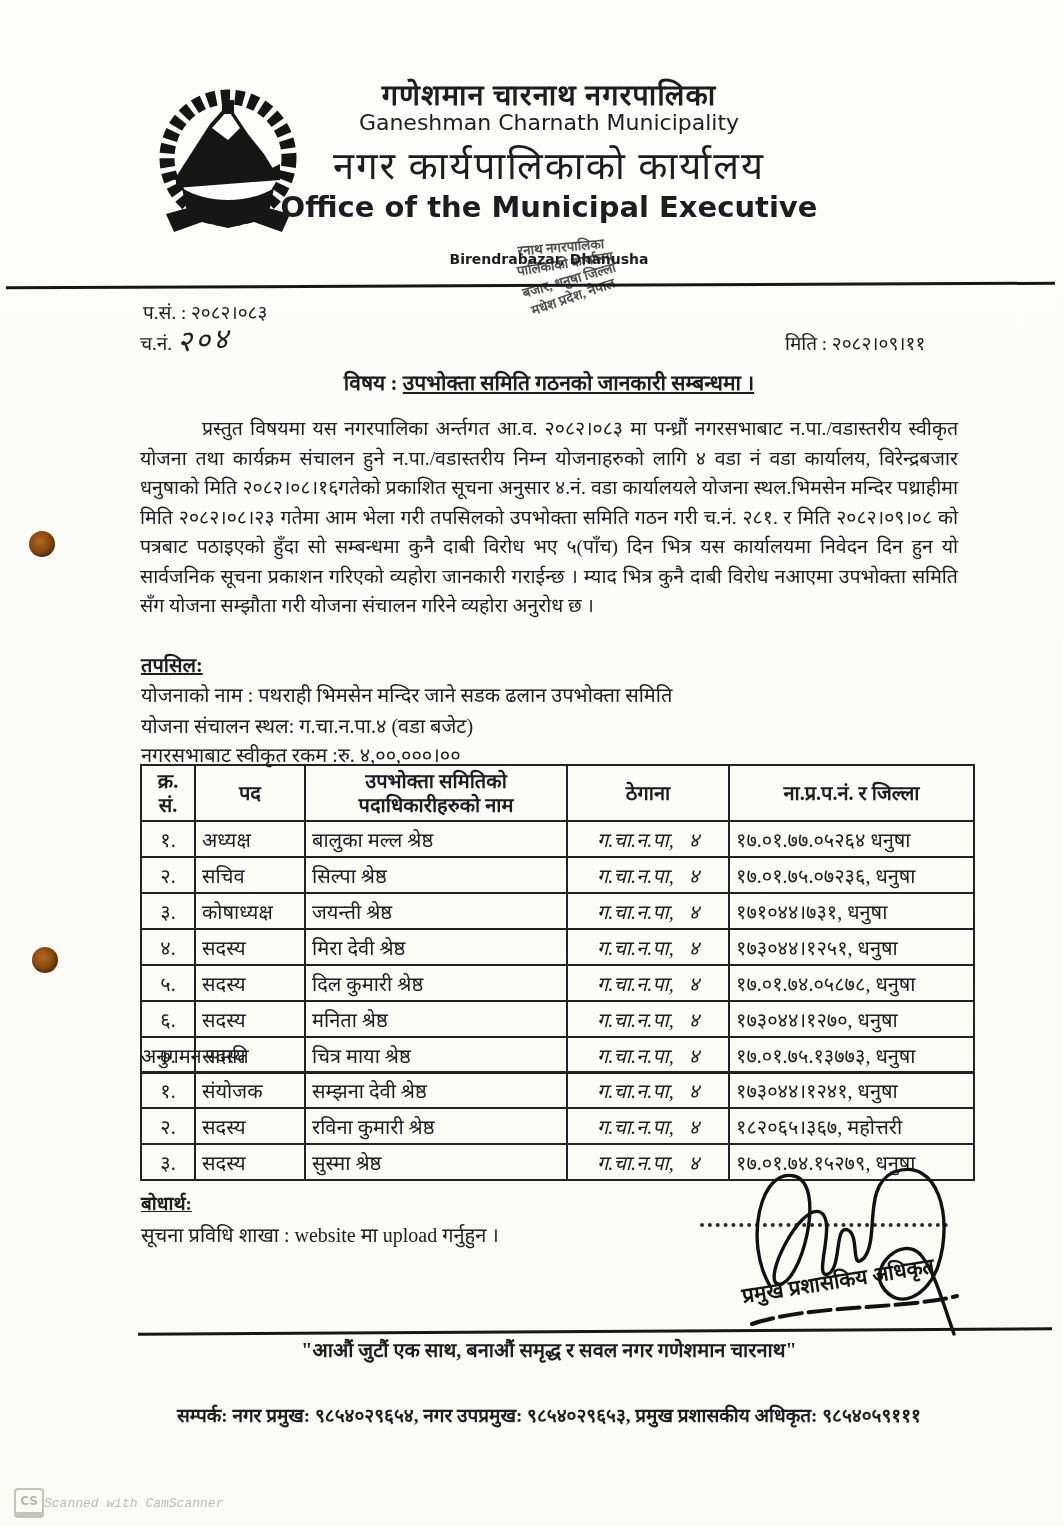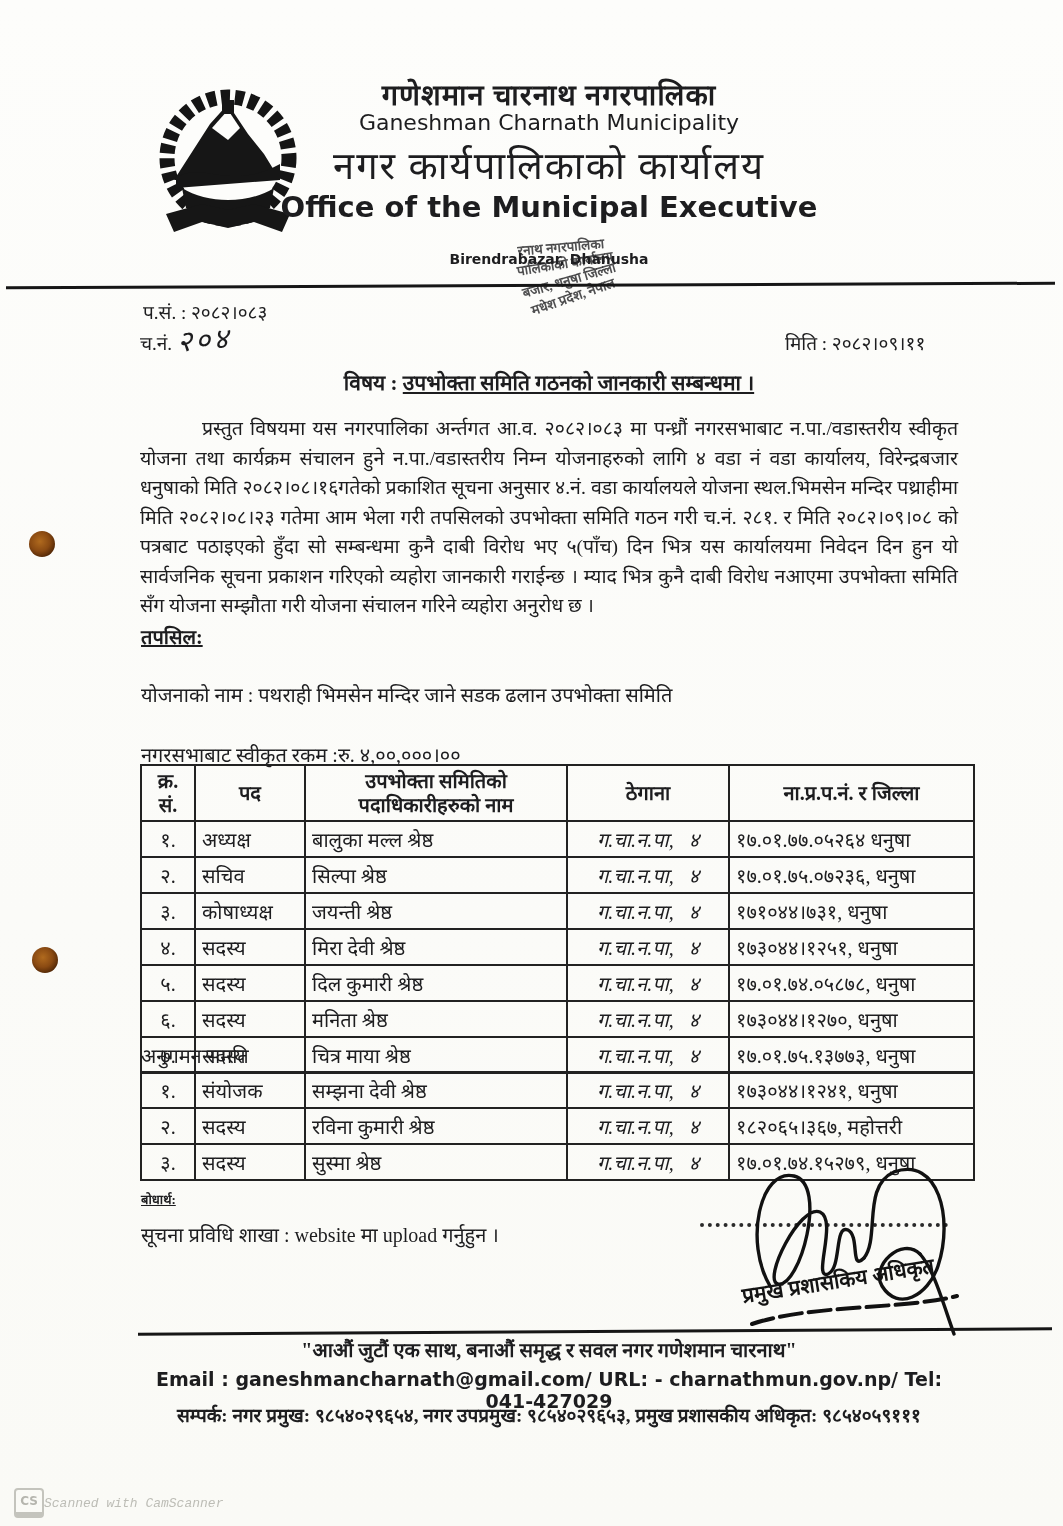--- a/index.html
+++ b/index.html
@@ -37,39 +37,39 @@
   .disp-line{left:140px;top:330px;font-size:19px;}
   .disp-val{font-size:29px;font-style:italic;letter-spacing:3px;display:inline-block;transform:rotate(-4deg);line-height:20px;}
   .date-line{left:785px;top:330px;font-size:19px;}
 
   .subject{top:368px;font-size:21px;font-weight:bold;}
   .subject .u{text-decoration:underline;}
 
   .body-par{left:140px;top:414px;width:818px;font-size:19.5px;line-height:29.5px;
     text-align:justify;text-indent:62px;}
 
-  .tap-head{left:141px;top:623px;font-size:20px;font-weight:bold;text-decoration:underline;}
+  .tap-head{left:141px;top:651px;font-size:20px;font-weight:bold;text-decoration:underline;}
   .tap-line1{left:141px;top:681px;font-size:20px;}
   .tap-line2{left:141px;top:712px;font-size:20px;}
   .tap-line3{left:141px;top:741px;font-size:20px;}
 
   table.doc{border-collapse:collapse;table-layout:fixed;width:833px;font-size:20px;}
   table.doc th,table.doc td{border:2px solid #222;padding:2px 6px;overflow:hidden;}
   table.doc th{font-weight:bold;text-align:center;line-height:24px;height:50px;}
   table.doc td{height:30px;}
   td.c0{text-align:center;}
   td.c1{text-align:left;padding-left:8px;border-radius:16px;}
   td.c2{text-align:left;padding-left:10px;}
   td.c3{text-align:center;white-space:pre;font-style:italic;}
   td.c4{text-align:left;padding-left:10px;}
   .tbl1{left:140px;top:764px;}
   .monitor-title{left:141px;top:1042px;font-size:20px;}
   .tbl2{left:140px;top:1071px;}
 
-  .bodh-head{left:141px;top:1190px;font-size:13px;font-weight:bold;text-decoration:underline;}
+  .bodh-head{left:141px;top:1190px;font-size:19px;font-weight:bold;text-decoration:underline;}
   .bodh-line{left:141px;top:1221px;font-size:20px;}
 
   .sig-dots{left:700px;top:1222px;width:248px;border-bottom:4px dotted #2a2a2a;height:1px;}
   .sig-svg{left:742px;top:1138px;}
   .sig-label{left:728px;top:1266px;width:220px;font-size:21px;font-weight:bold;
     transform:rotate(-9deg);color:#141414;text-align:center;}
 
   .motto{top:1336px;font-size:20px;font-weight:bold;}
   .email-line{top:1368px;font-size:20px;font-weight:bold;}
   .contact-line{top:1402px;font-size:19px;font-weight:bold;}
@@ -133,20 +133,21 @@
 
   <div class="abs center-col subject dev">
     <span>विषय :</span>
     <span class="u">उपभोक्ता समिति गठनको जानकारी सम्बन्धमा ।</span>
   </div>
 
   <div class="abs body-par dev">प्रस्तुत विषयमा यस नगरपालिका अर्न्तगत आ.व. २०८२।०८३ मा पन्ध्रौं नगरसभाबाट न.पा./वडास्तरीय स्वीकृत योजना तथा कार्यक्रम संचालन हुने न.पा./वडास्तरीय निम्न योजनाहरुको लागि ४ वडा नं वडा कार्यालय, विरेन्द्रबजार धनुषाको मिति २०८२।०८।१६गतेको प्रकाशित सूचना अनुसार ४.नं. वडा कार्यालयले योजना स्थल.भिमसेन मन्दिर पथ्राहीमा मिति २०८२।०८।२३ गतेमा आम भेला गरी तपसिलको उपभोक्ता समिति गठन गरी च.नं. २८१. र मिति २०८२।०९।०८ को पत्रबाट पठाइएको हुँदा सो सम्बन्धमा कुनै दाबी विरोध भए ५(पाँच) दिन भित्र यस कार्यालयमा निवेदन दिन हुन यो सार्वजनिक सूचना प्रकाशन गरिएको व्यहोरा जानकारी गराईन्छ । म्याद भित्र कुनै दाबी विरोध नआएमा उपभोक्ता समिति सँग योजना सम्झौता गरी योजना संचालन गरिने व्यहोरा अनुरोध छ ।</div>
 
   <div class="abs tap-head dev">तपसिल:</div>
   <div class="abs tap-line1 dev">योजनाको नाम : पथराही भिमसेन मन्दिर जाने सडक ढलान उपभोक्ता समिति</div>
+  <div class="abs tap-line2 dev">योजना संचालन स्थल: ग.चा.न.पा.४ (वडा बजेट)</div>
   <div class="abs tap-line3 dev">नगरसभाबाट स्वीकृत रकम :रु. ४,००,०००।००</div>
 
   <div class="abs tbl1">
     <table class="doc dev">
       <colgroup>
           <col style="width:54px">
           <col style="width:110px">
           <col style="width:262px">
           <col style="width:162px">
           <col style="width:245px">
@@ -261,21 +262,20 @@
         <path d="M122,120 C138,100 120,48 152,34 C196,18 212,80 196,128 C186,158 156,174 140,148 C128,128 160,98 178,116"></path>
         <path d="M178,116 C192,132 200,162 212,196"></path>
         <path d="M10,186 C70,166 160,172 215,158" stroke-width="4" stroke-dasharray="22 7"></path>
       </g>
     </svg>
   </div>
   <div class="abs sig-label dev">प्रमुख प्रशासकिय अधिकृत</div>
 
   <div class="abs rule rule-bottom"></div>
   <div class="abs center-col motto dev">"आऔं जुटौं एक साथ, बनाऔं समृद्ध र सवल नगर गणेशमान चारनाथ"</div>
-  <div class="abs center-col email-line sans" style="font-size:19px;">Email : ganeshmancharnath@gmail.com/ URL: - charnathmun.gov.np/ Tel: 041-427029</div>
   <div class="abs center-col contact-line dev">सम्पर्क: नगर प्रमुख: ९८५४०२९६५४, नगर उपप्रमुख: ९८५४०२९६५३, प्रमुख प्रशासकीय अधिकृत: ९८५४०५९१११</div>
 
   <div class="abs hole hole1"></div>
   <div class="abs hole hole2"></div>
 
   <div class="abs watermark">
     <div class="cs-badge">CS</div>
     <div class="wm-text">Scanned with CamScanner</div>
   </div>
 

